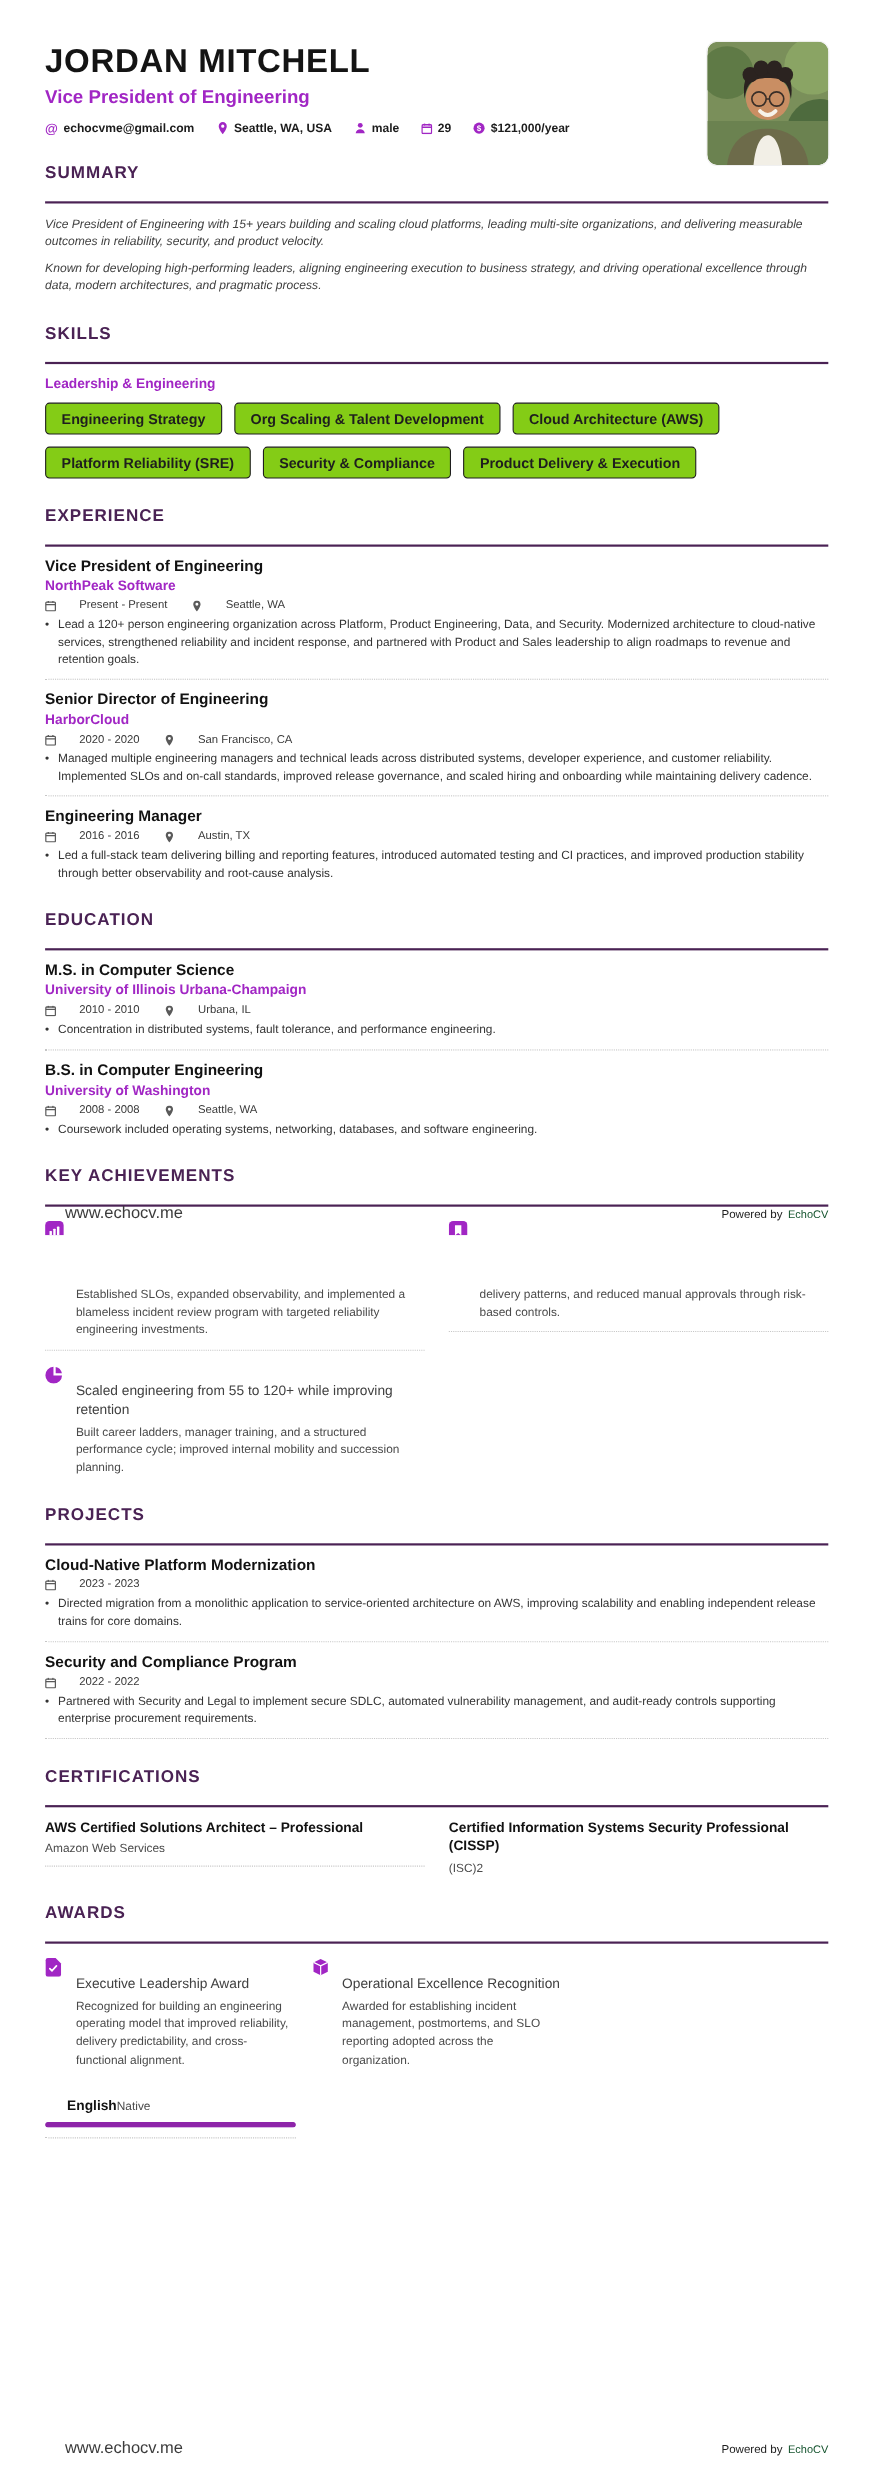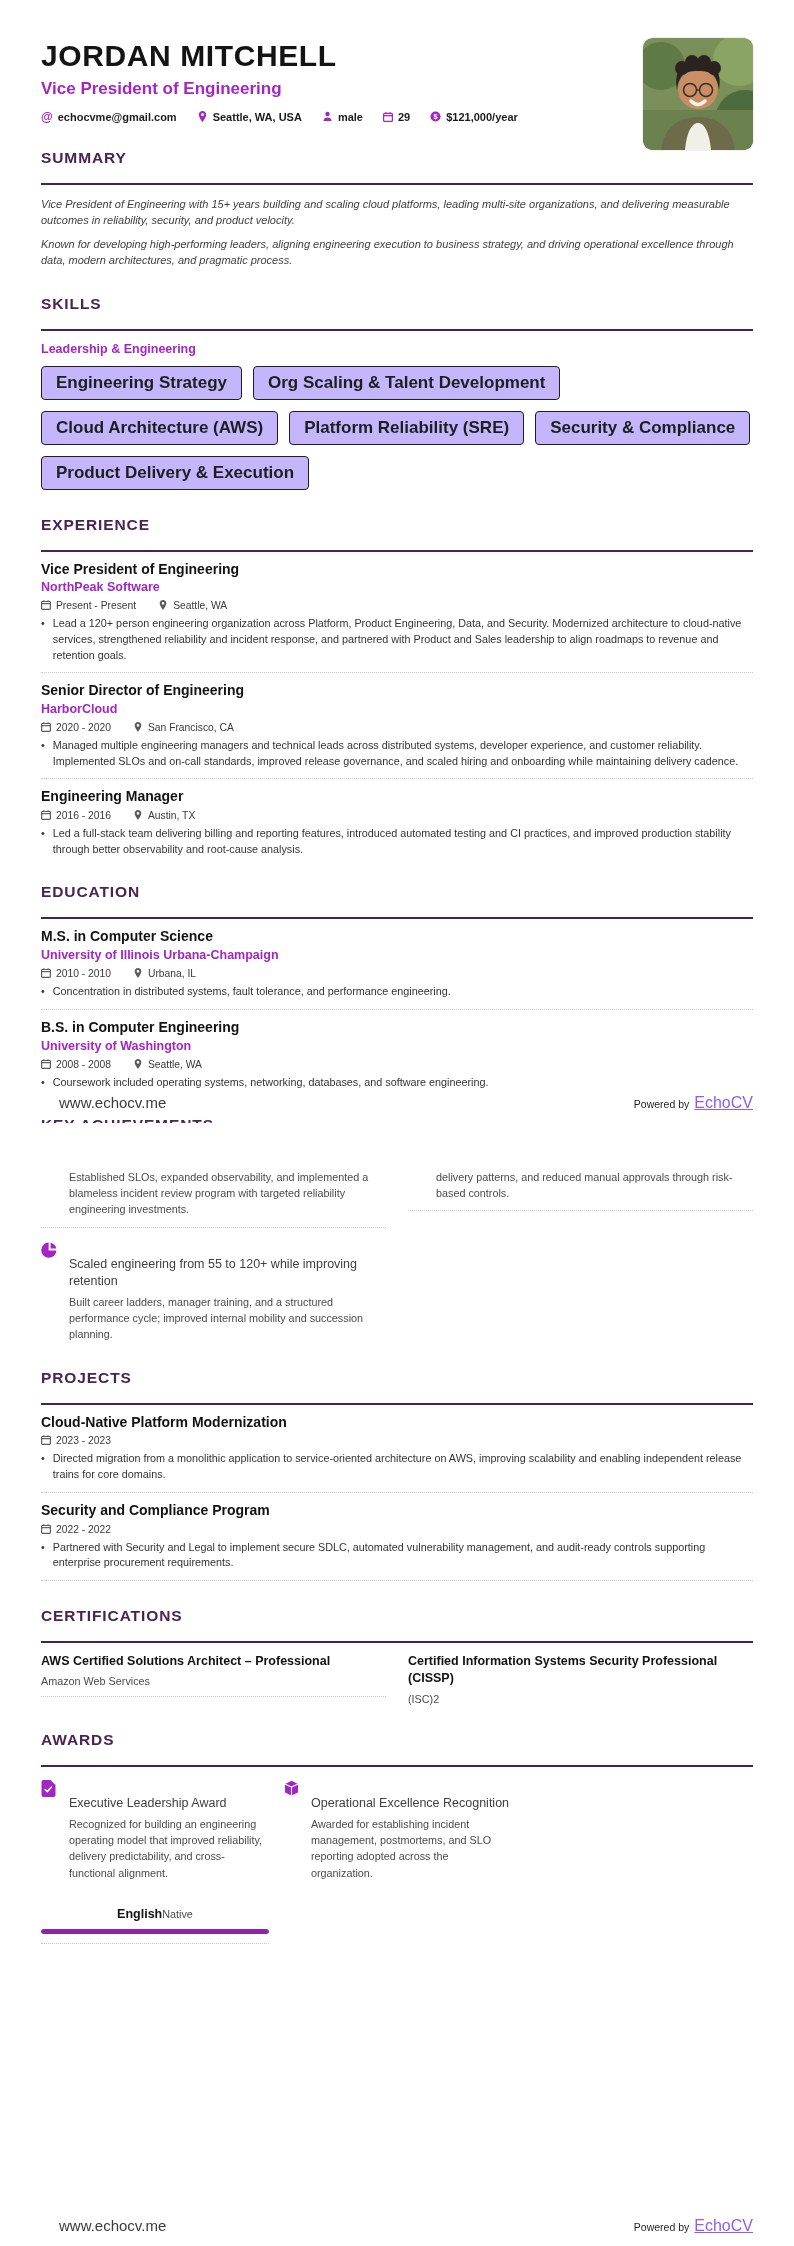--- a/index.html
+++ b/index.html
@@ -30,28 +30,28 @@
 
   
   .section{margin-top:26px;}
   .sec-h{font-size:15.5px;font-weight:700;color:var(--heading);letter-spacing:.9px;padding-bottom:16px;border-bottom:2.5px solid var(--heading);}
   .para{font-size:11px;color:#3f3f3f;line-height:1.5;margin-top:7px;font-style:italic;}
   .para.first{margin-top:11px;}
 
   
   .skill-group{margin-top:11px;font-size:12.5px;font-weight:700;color:var(--accent);}
   .chips{display:flex;flex-wrap:wrap;gap:11px;margin-top:10px;}
-  .chip{border:1.5px solid #1e1e1e;border-radius:4px;padding:6px 14px;font-size:17px;font-weight:700;color:#1e1e1e;background:#c4b5fd;white-space:nowrap;}
+  .chip{border:1.5px solid #1e1e1e;border-radius:4px;padding:6px 14px;font-size:13px;font-weight:700;color:#1e1e1e;background:#84cc16;white-space:nowrap;}
 
   
   .entry{margin-top:9px;}
   .e-title{font-size:14px;font-weight:700;color:#121212;line-height:1.2;}
   .e-org{font-size:12.5px;font-weight:700;color:var(--accent);margin-top:3px;line-height:1.2;}
   .e-meta{display:flex;gap:22px;align-items:center;margin-top:5px;font-size:10.3px;color:#3a3a3a;}
-  .m-item{display:flex;gap:5px;align-items:flex-start;}
+  .m-item{display:flex;gap:21px;align-items:flex-end;}
   .m-item .micon{color:#5a5a5a;display:inline-flex;}
   .bullets{margin-top:5px;}
   .b-row{display:flex;gap:8px;font-size:10.8px;color:#333;line-height:1.45;}
   .b-dot{flex:0 0 auto;}
   .sep{border-bottom:1.5px dotted #c6c6c6;margin-top:9px;}
 
   
   .grid2{display:grid;grid-template-columns:1fr 1fr;column-gap:22px;}
   .grid3{display:grid;grid-template-columns:1fr 1fr 1fr;column-gap:14px;}
   .mt12{margin-top:12px;}
@@ -61,31 +61,31 @@
   .ach-t{font-size:12.5px;font-weight:400;color:#404040;line-height:1.38;margin-top:16px;}
   .ach-d{font-size:10.8px;color:#4a4a4a;line-height:1.5;margin-top:4px;}
   .cont-txt{margin-left:28px;font-size:10.8px;color:#4a4a4a;line-height:1.5;}
   .p2-top{padding-top:46px;}
 
   
   .cert-t{font-size:12.5px;font-weight:700;color:#121212;line-height:1.4;}
   .cert-i{font-size:10.8px;color:#4a4a4a;margin-top:5px;}
 
   
-  .lang-head{display:flex;justify-content:center;align-items:baseline;}
+  .lang-head{display:flex;justify-content:flex-start;align-items:baseline;margin-left:20px;}
   .lang-n{font-size:12.5px;font-weight:700;color:#121212;}
   .lang-l{font-size:10.8px;color:#4a4a4a;}
   .bar{height:5px;border-radius:3px;background:var(--track);margin-top:8px;overflow:hidden;}
   .fill{height:100%;border-radius:3px;background:var(--accent-dark);}
 
   
   .foot{position:absolute;left:41px;right:41px;bottom:11px;display:flex;justify-content:space-between;align-items:baseline;}
   .f-url{font-size:15px;color:#3b3b3b;margin-left:18px;}
   .f-pow{font-size:10.5px;color:#1f1f1f;}
-  .f-brand{font-size:16px;color:#8b5cf6;margin-left:5px;text-decoration:underline;}
+  .f-brand{font-size:10px;color:#14532d;margin-left:5px;}
 </style>
 </head>
 <body>
 
 <div class="page">
   <div class="inner">
 
     <header class="hdr">
       <div class="name">JORDAN MITCHELL</div>
       <div class="role">Vice President of Engineering</div>

